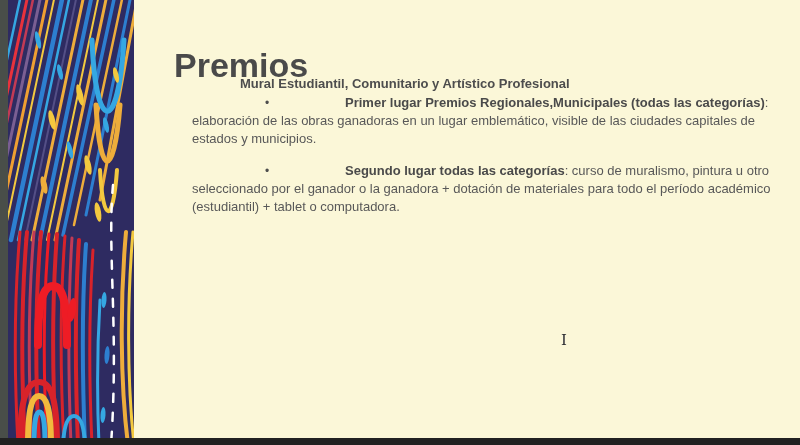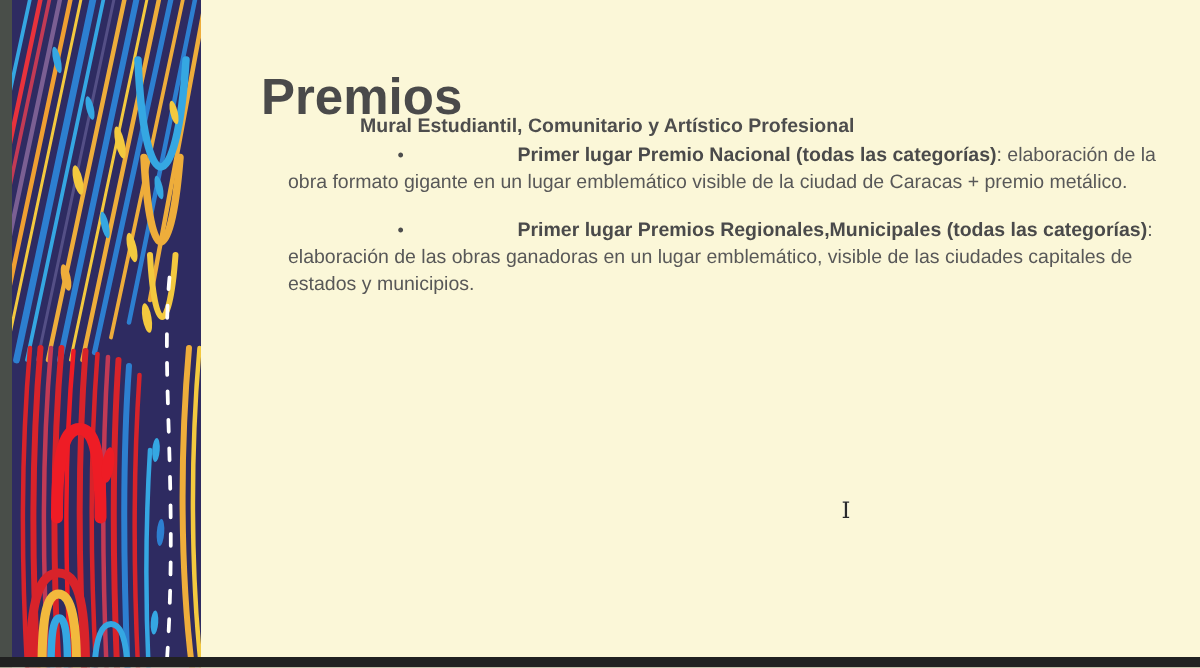--- a/index.html
+++ b/index.html
@@ -117,21 +117,21 @@
       <ellipse cx="95" cy="415" rx="2.5" ry="8" fill="#35a7e2" transform="rotate(4 95 415)"></ellipse>
     </g>
   </svg>
 
   <div class="window-edge"></div>
 
   <h1 class="slide-title">Premios</h1>
   <h2 class="slide-subtitle">Mural Estudiantil, Comunitario y Artístico Profesional</h2>
 
   <div class="content">
-    <p><span class="bullet-dot">•</span><b class="lead">Primer lugar Premio Nacional (todas las categorías)</b><span>: elaboración de la obra formato gigante en un lugar emblemático visible de la ciudad de Caracas + premio metálico.</span></p>
     <p><span class="bullet-dot">•</span><b class="lead">Primer lugar Premios Regionales,Municipales (todas las categorías)</b><span>: elaboración de las obras ganadoras en un lugar emblemático, visible de las ciudades capitales de estados y municipios.</span></p>
+    <p><span class="bullet-dot">•</span><b class="lead">Segundo lugar todas las categorías</b><span>: curso de muralismo, pintura u otro seleccionado por el ganador o la ganadora + dotación de materiales para todo el período académico (estudiantil) + tablet o computadora.</span></p>
   </div>
 
   <div class="text-cursor">I</div>
 
   <div class="bottom-bar"></div>
 
 </div>
 
 </body></html>

